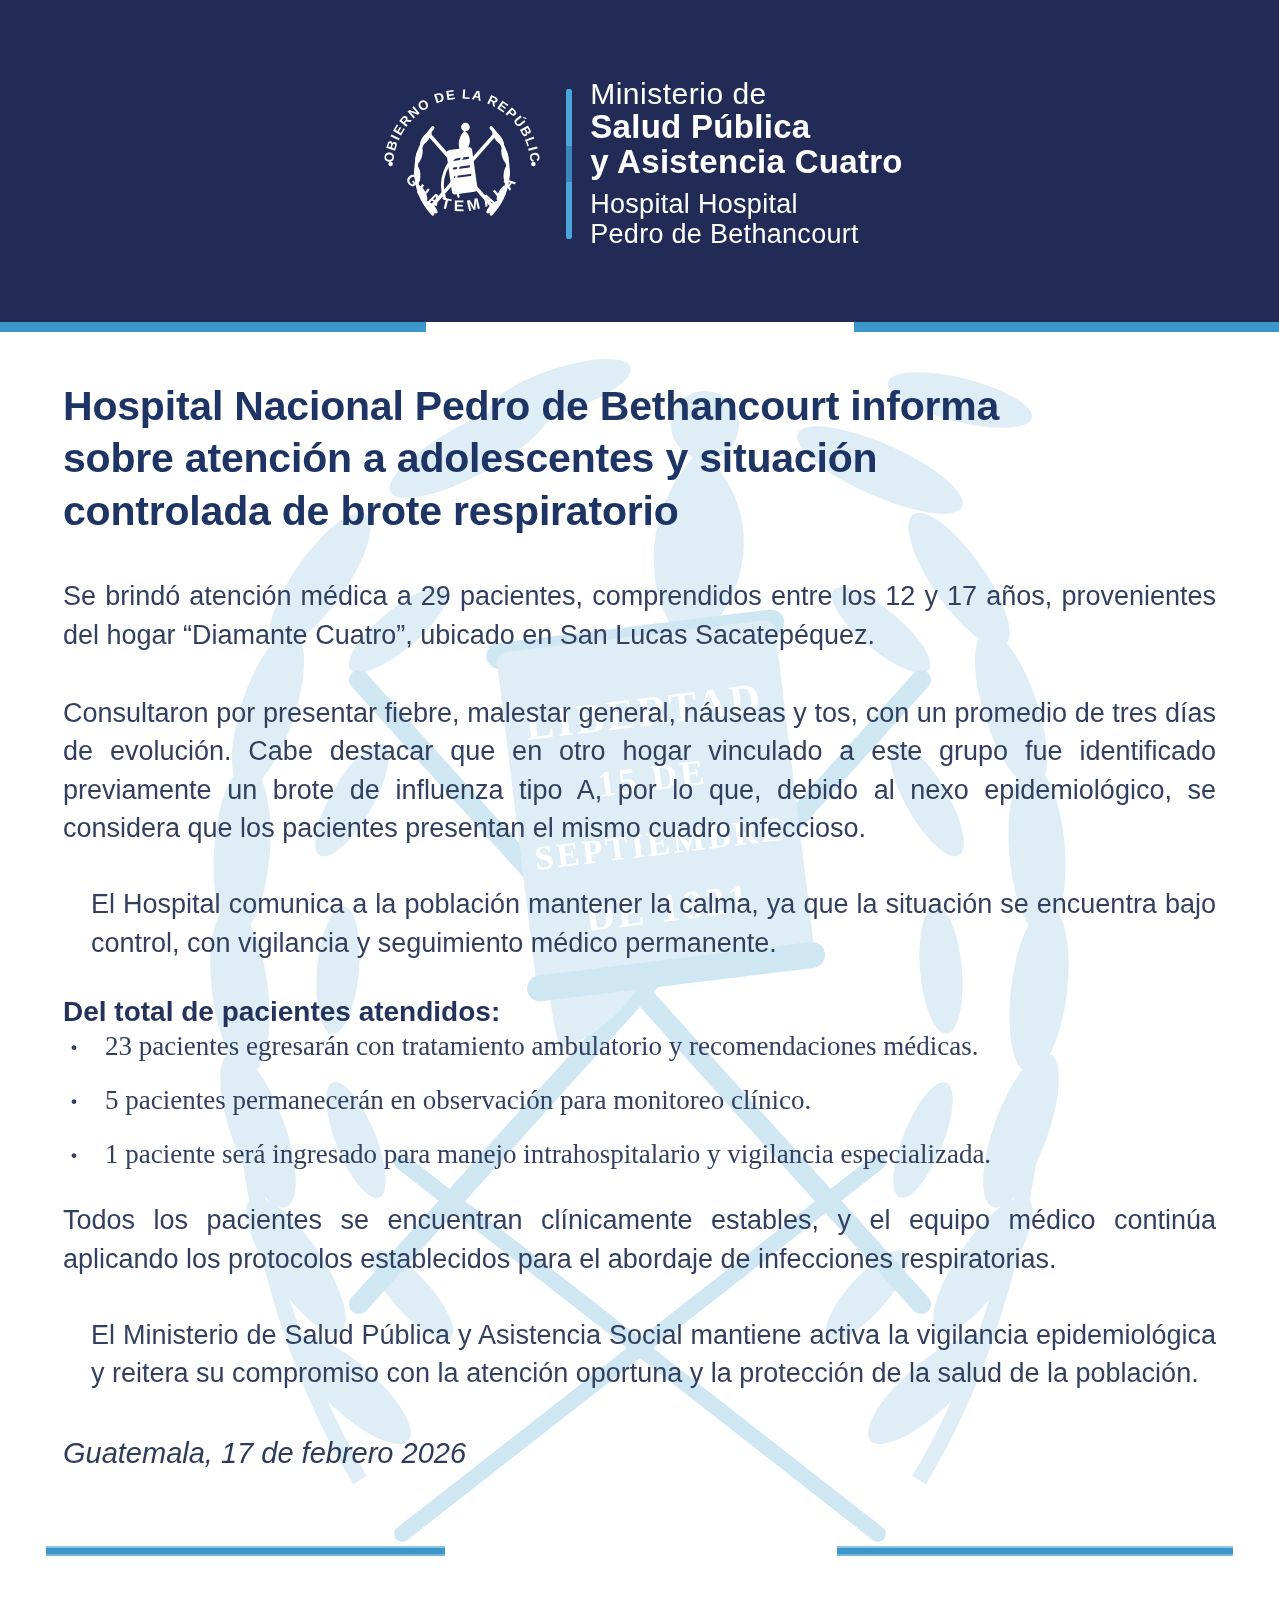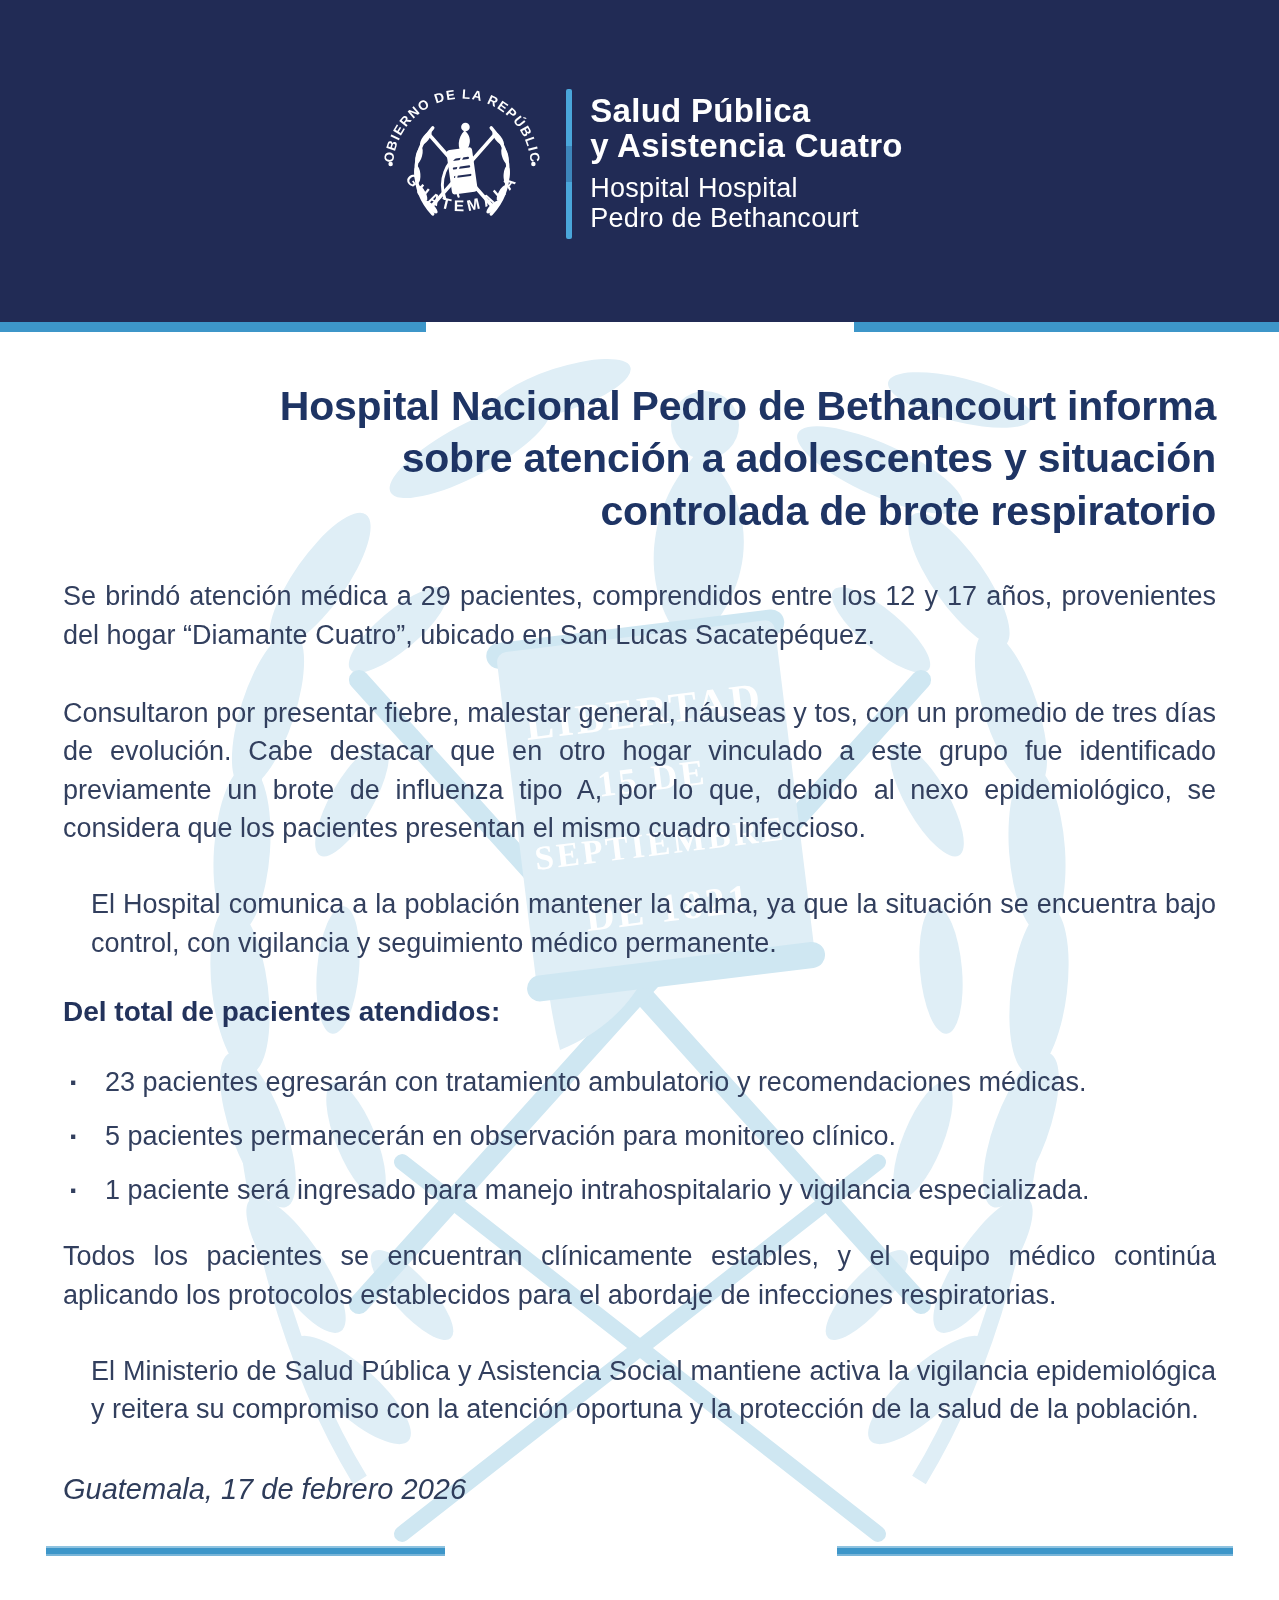--- a/index.html
+++ b/index.html
@@ -59,42 +59,42 @@
     z-index:0;pointer-events:none;
   }
 
   
   .content{
     position:relative;z-index:2;
     padding:0 63px;
   }
   .page-title{
     margin-top:58px;
-    text-align:right;
+    text-align:left;
     color:var(--title-navy);
     font-size:41px;font-weight:700;
     line-height:1.28;
     letter-spacing:-.2px;
   }
   .title-line{display:block;}
   .para{
     font-size:27px;line-height:1.42;
     text-align:justify;
     color:var(--body-text);
   }
   .para.mt-lg{margin-top:40px;}
   .para.mt-md{margin-top:38px;margin-left:28px;}
   .list-heading{
     margin-top:34px;
     font-size:28px;font-weight:700;
     color:#23335c;
   }
   .patient-list{
     list-style:none;
-    margin-top:36px;
+    font-family:Liberation Serif, serif;
   }
   .patient-list li{
     position:relative;
     padding-left:42px;
     font-size:27px;line-height:1.4;
     margin-bottom:16px;
     color:var(--body-text);
   }
   .patient-list li::before{
     content:"\00B7";
@@ -185,20 +185,21 @@
             <path d="M 103,61 C 113,69 110,82 100,88 C 95,82 94,70 103,61 Z" fill="#ffffff" stroke="none"></path>
             <path d="M 98,86 C 82,98 72,118 80,140" stroke-width="3.4"></path>
             <path d="M 102,88 C 94,104 90,122 96,138" stroke-width="2.6"></path>
           </g>
         </g>
       </svg>
 
       <div class="logo-divider"></div>
 
       <div class="ministry-text">
+        <div class="ministry-line1">Ministerio de</div>
         <div class="ministry-line2">Salud Pública</div>
         <div class="ministry-line3">y Asistencia Cuatro</div>
         <div class="hospital-lines">
           <div class="hospital-line">Hospital Hospital</div>
           <div class="hospital-line">Pedro de Bethancourt</div>
         </div>
       </div>
     </div>
   </header>
 

